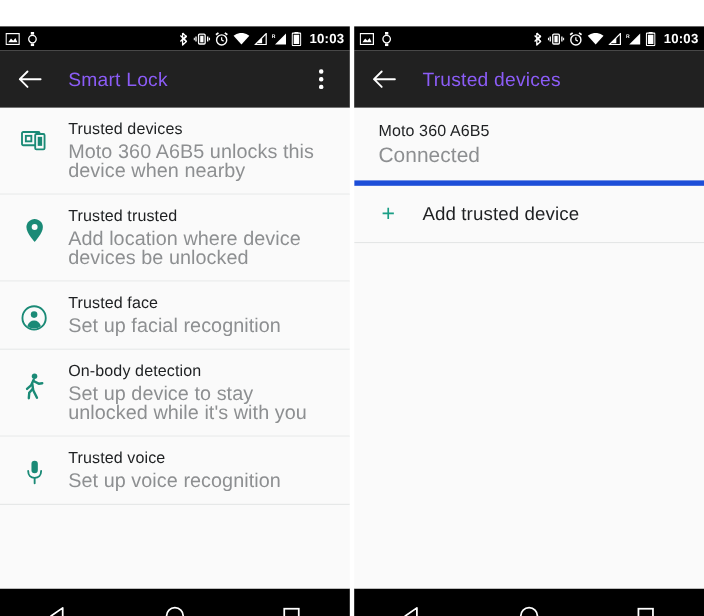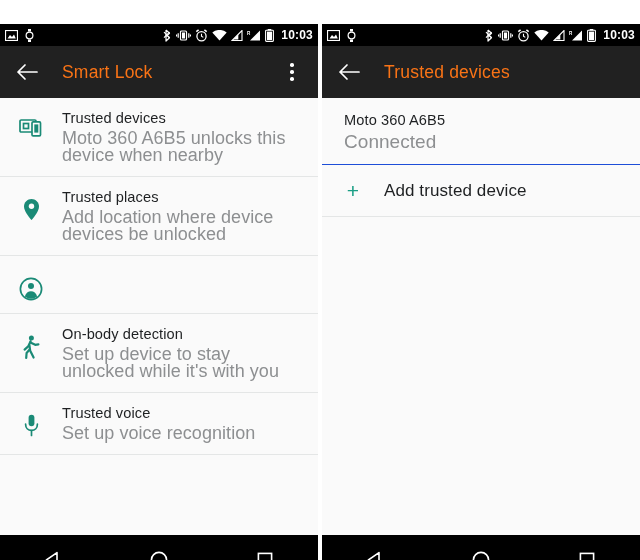--- a/index.html
+++ b/index.html
@@ -41,21 +41,21 @@
     height:52px; background:#212121;
     display:flex; align-items:center;
     padding:0 14px; flex:0 0 52px;
   }
   .back-btn {
     width:26px; height:26px;
     display:flex; align-items:center; justify-content:center;
     cursor:pointer; flex:0 0 26px;
   }
   .ab-title {
-    color:#f97316; font-size:17.5px;
+    color:#8b5cf6; font-size:17.5px;
     margin-left:22px; font-weight:400;
     letter-spacing:0.2px;
     white-space:nowrap;
   }
   .overflow-btn {
     margin-left:auto; width:24px; height:32px;
     display:flex; flex-direction:column;
     align-items:center; justify-content:center;
     gap:3.5px; cursor:pointer;
   }
@@ -92,21 +92,21 @@
   }
   .row-sub {
     font-size:18px; color:#8d8f91;
     line-height:17px; margin-top:2px;
     letter-spacing:0.05px;
   }
 
   
   .row-plain {
     background:#fafafa;
-    border-bottom:1px solid #1d4ed8;
+    border-bottom:5px solid #1d4ed8;
     padding:13px 16px 14px 22px;
     cursor:pointer;
   }
   .row-plain .row-title { font-size:14.6px; color:#1e2022; }
   .row-plain .row-sub { font-size:19px; color:#8d8f91; margin-top:3px; }
 
   .row-add {
     display:flex; align-items:center;
     background:#fafafa;
     border-bottom:1px solid #e4e6e6;
@@ -244,32 +244,36 @@
         </div>
 
         <div class="row">
           <div class="iconcell">
             <svg width="17" height="23" viewBox="0 0 17 23">
               <path d="M8.5 1 C4.4 1 1 4.3 1 8.4 C1 13.9 8.5 22 8.5 22 C8.5 22 16 13.9 16 8.4 C16 4.3 12.6 1 8.5 1 Z" fill="#1a8a76"></path>
               <circle cx="8.5" cy="8.3" r="2.7" fill="#fafafa"></circle>
             </svg>
           </div>
           <div class="textcell">
-            <div class="row-title">Trusted places</div>
+            <div class="row-title">Trusted trusted</div>
             <div class="row-sub">Add location where device devices be unlocked</div>
           </div>
         </div>
 
         <div class="row">
           <div class="iconcell">
             <svg width="24" height="24" viewBox="0 0 24 24">
               <circle cx="12" cy="12" r="10.6" fill="none" stroke="#1a8a76" stroke-width="1.7"></circle>
               <circle cx="12" cy="9" r="3" fill="#1a8a76"></circle>
               <path d="M5.8 19.6 C6.8 16 9.2 14.3 12 14.3 C14.8 14.3 17.2 16 18.2 19.6 A10.6 10.6 0 0 1 5.8 19.6 Z" fill="#1a8a76"></path>
             </svg>
+          </div>
+          <div class="textcell">
+            <div class="row-title">Trusted face</div>
+            <div class="row-sub">Set up facial recognition</div>
           </div>
         </div>
 
         <div class="row">
           <div class="iconcell">
             <svg width="18" height="25" viewBox="0 0 18 25">
               <circle cx="9.4" cy="3" r="2.5" fill="#1a8a76"></circle>
               <path d="M8.6 6.2 L6.2 11.4 L2.6 14.6" fill="none" stroke="#1a8a76" stroke-width="2.2" stroke-linecap="round" stroke-linejoin="round"></path>
               <path d="M8.4 7.4 L13.2 9.8 L16.4 9.4" fill="none" stroke="#1a8a76" stroke-width="2.2" stroke-linecap="round" stroke-linejoin="round"></path>
               <path d="M7.4 10.2 L8.2 15.8 L11.6 22.6" fill="none" stroke="#1a8a76" stroke-width="2.2" stroke-linecap="round" stroke-linejoin="round"></path>

